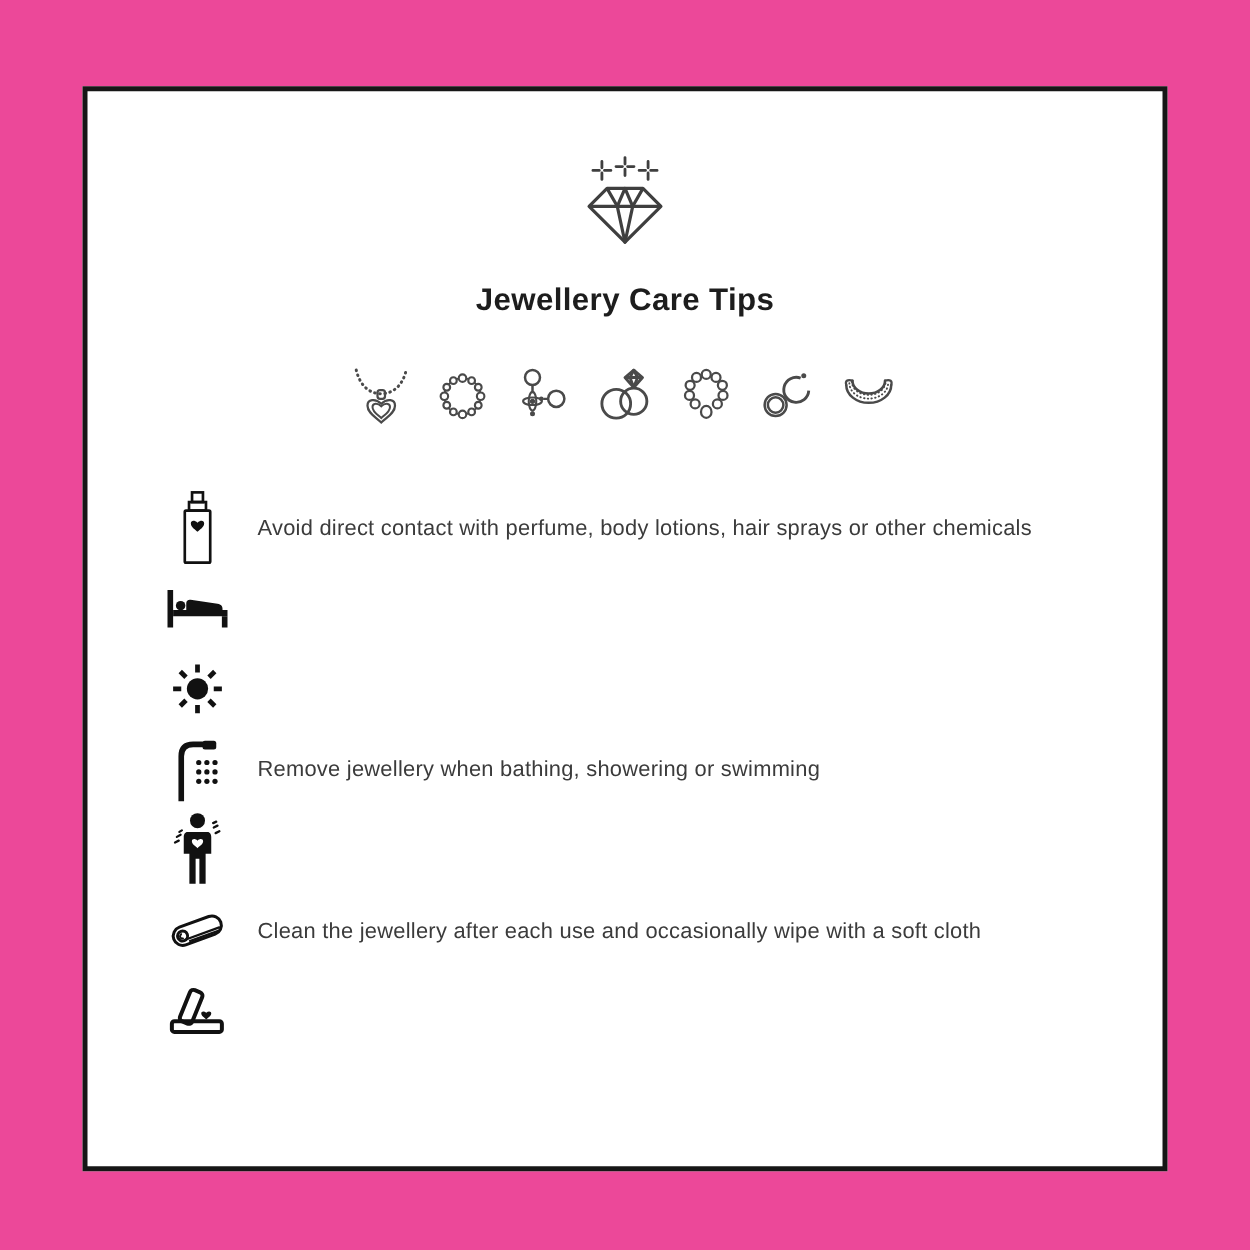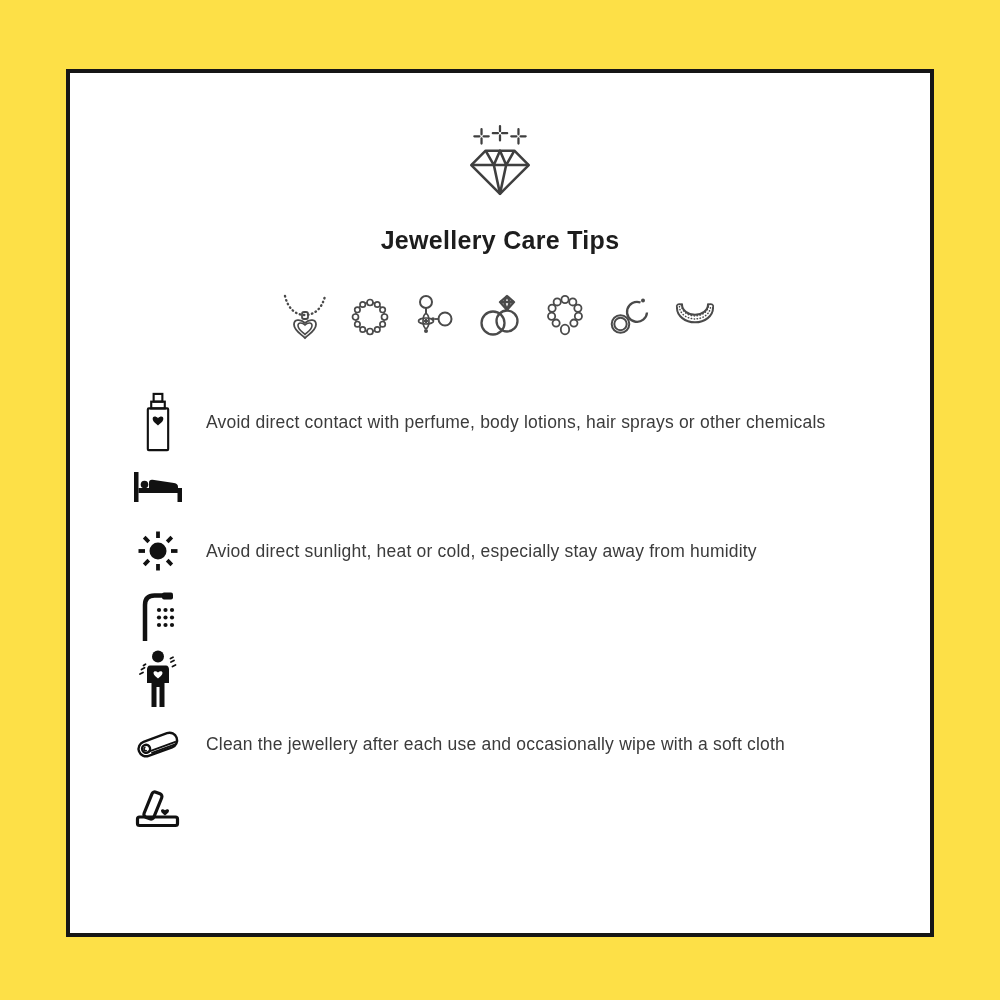--- a/index.html
+++ b/index.html
@@ -1,21 +1,21 @@
 <!DOCTYPE html>
 <html><head>
 <meta charset="utf-8">
 <style>
   * { margin: 0; padding: 0; box-sizing: border-box; }
   html, body { background: #ffffff; }
   .canvas {
     position: relative;
     width: 1000px;
     height: 1000px;
-    background: #fde047;
+    background: #ec4899;
     font-family: "Liberation Sans", sans-serif;
     overflow: hidden;
   }
   .frame {
     position: absolute;
     left: 66px; top: 69px;
     width: 868px; height: 868px;
     border: 4px solid #161616;
     background: #ffffff;
   }
@@ -212,41 +212,41 @@
             <path d="M23,36 V42.5"></path>
             <path d="M10,23 H3.5"></path>
             <path d="M36,23 H42.5"></path>
             <path d="M13.8,13.8 L9.2,9.2"></path>
             <path d="M32.2,32.2 L36.8,36.8"></path>
             <path d="M13.8,32.2 L9.2,36.8"></path>
             <path d="M32.2,13.8 L36.8,9.2"></path>
           </g>
         </svg>
       </span>
-      <span class="tip-text">Aviod direct sunlight, heat or cold, especially stay away from humidity</span>
     </div>
 
     <div class="tip-row">
       <span class="tip-icon">
         <svg width="44" height="54" viewBox="0 0 44 54">
           <path d="M9,52 V16 Q9,6.5 18.5,6.5 L29,6.5" stroke="#111111" stroke-width="4.5" fill="none"></path>
           <rect x="26" y="3.5" width="11" height="7" rx="2" fill="#111111"></rect>
           <g fill="#111111">
             <circle cx="23" cy="21" r="2.1"></circle>
               <circle cx="29.5" cy="21" r="2.1"></circle>
               <circle cx="36" cy="21" r="2.1"></circle>
             <circle cx="23" cy="28.5" r="2.1"></circle>
               <circle cx="29.5" cy="28.5" r="2.1"></circle>
               <circle cx="36" cy="28.5" r="2.1"></circle>
             <circle cx="23" cy="36" r="2.1"></circle>
               <circle cx="29.5" cy="36" r="2.1"></circle>
               <circle cx="36" cy="36" r="2.1"></circle>
           </g>
         </svg>
       </span>
+      <span class="tip-text">Remove jewellery when bathing, showering or swimming</span>
     </div>
 
     <div class="tip-row">
       <span class="tip-icon">
         <svg width="42" height="62" viewBox="0 0 42 62">
           <g fill="#111111">
             <circle cx="21" cy="7.5" r="6"></circle>
             <path d="M13,16.5 C11,16.5 10,18.5 10,20.5 L10,34 H14.5 L14.5,58 H19.5 L19.5,38 H22.5 L22.5,58 H27.5 L27.5,34 H32 L32,20.5 C32,18.5 31,16.5 29,16.5 Z"></path>
           </g>
           <path d="M21,29.5 C19.3,27.8 16.5,26.3 16.5,24 C16.5,22 19,21.6 21,23.5 C23,21.6 25.5,22 25.5,24 C25.5,26.3 22.7,27.8 21,29.5 Z" fill="#ffffff"></path>

